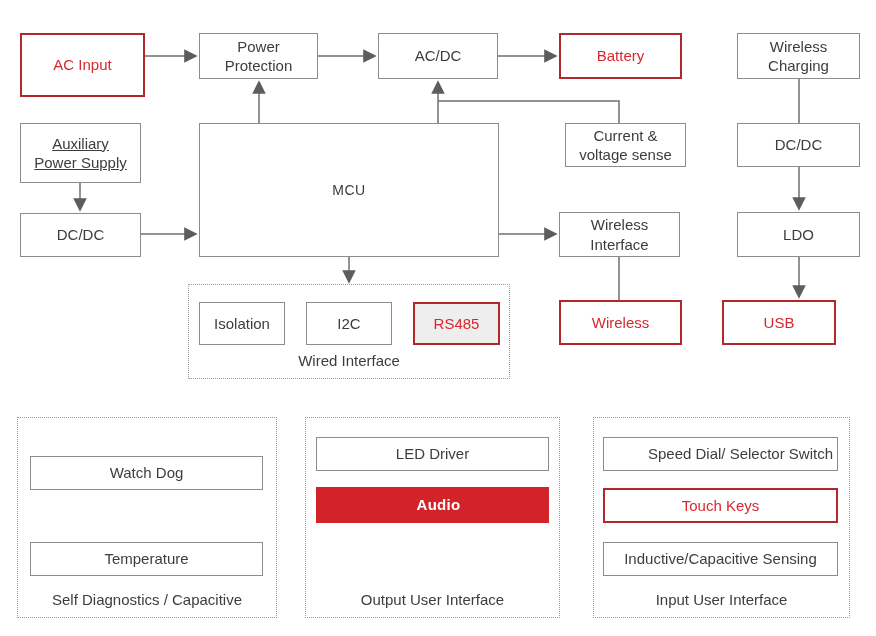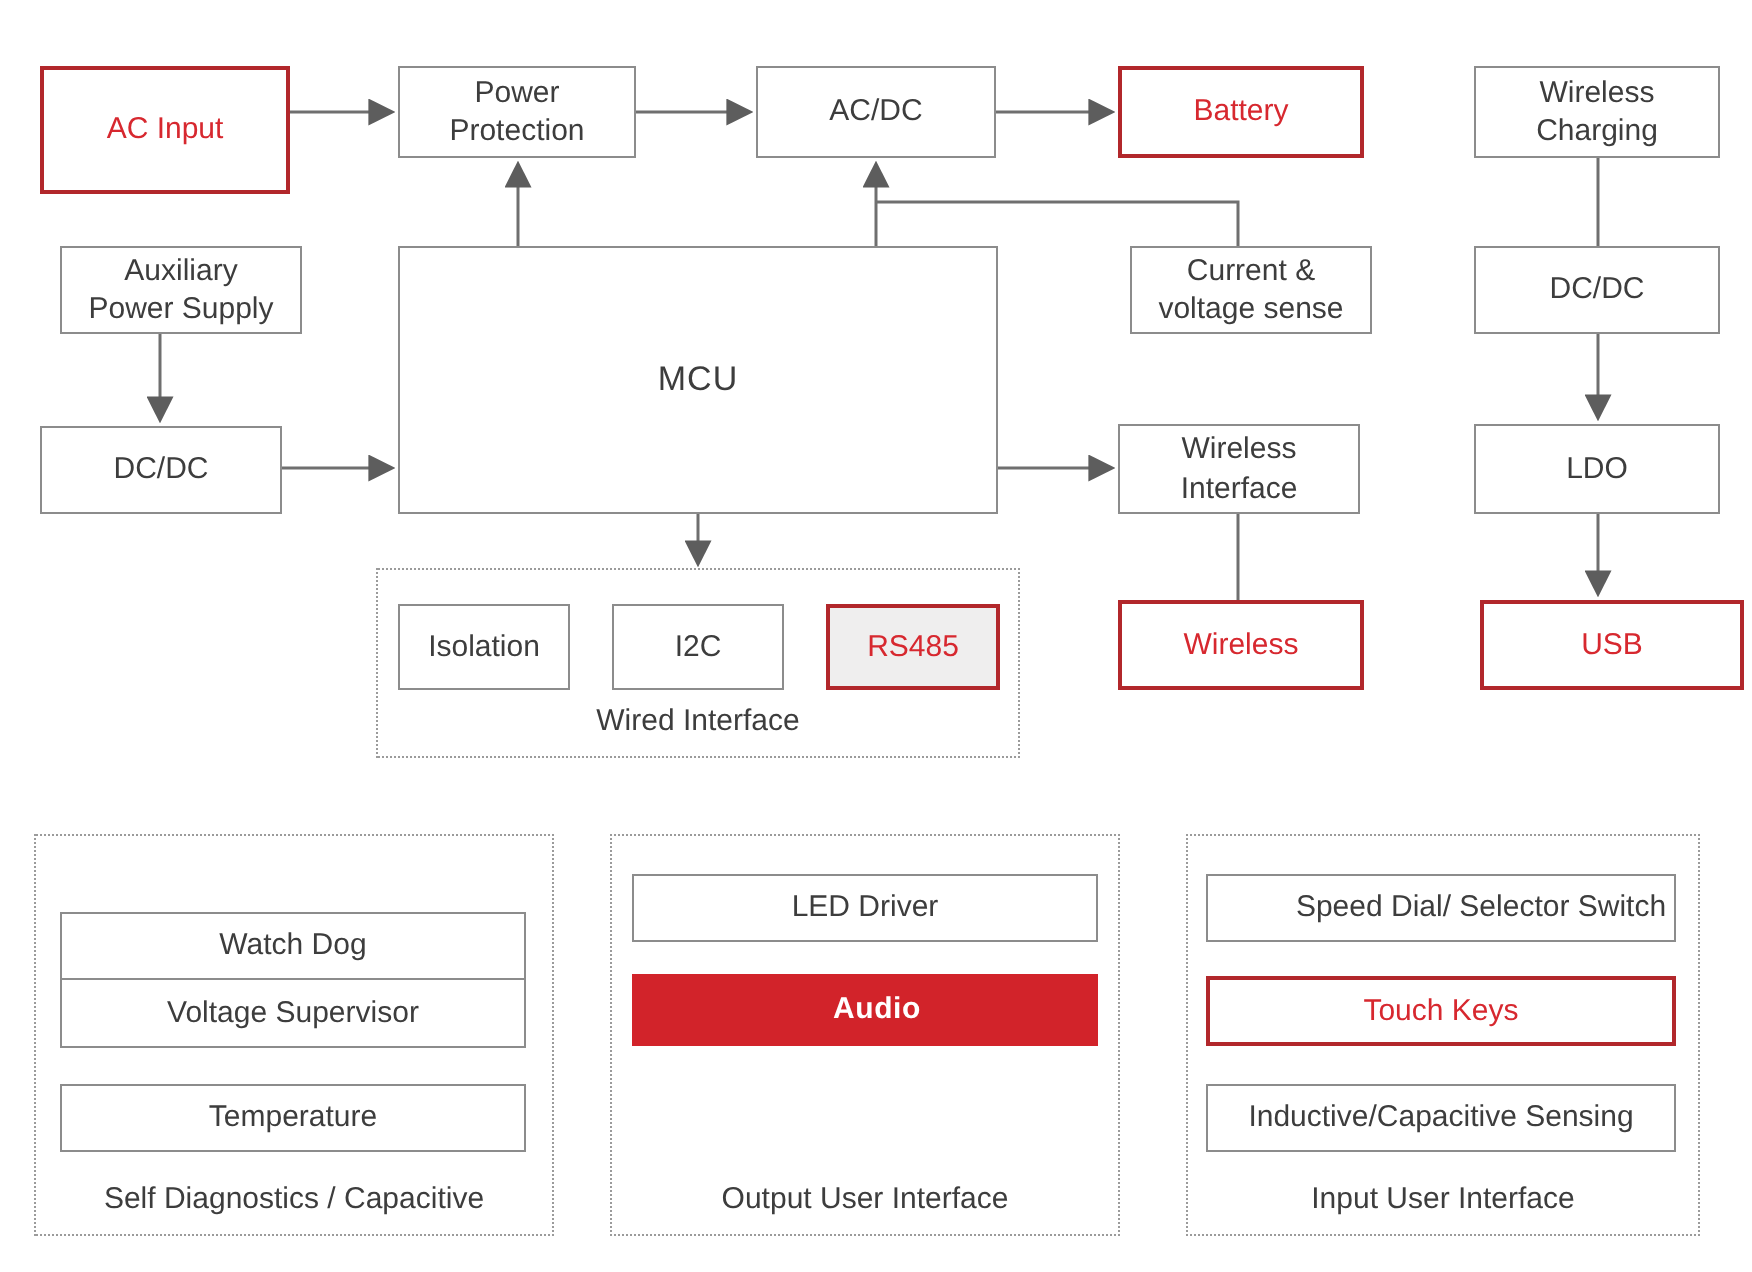--- a/index.html
+++ b/index.html
@@ -21,21 +21,21 @@
   .wires line,.wires polyline{stroke:var(--line-gray);stroke-width:1.5;fill:none;}
   .box{
     position:absolute;z-index:1;display:flex;align-items:center;justify-content:center;
     text-align:center;background:#ffffff;border:1.5px solid var(--gray-border);
     font-size:15px;line-height:1.3;white-space:pre-line;box-sizing:border-box;
     color:var(--text-dark);
   }
   .box.red-outline{border:2px solid var(--red-border);color:var(--red-text);}
   .box.red-fill{background:var(--red-fill);border:none;color:#ffffff;font-weight:600;letter-spacing:.3px;}
   .box.gray-fill{background:var(--rs485-fill);}
-  .box.mcu{font-size:17px;letter-spacing:.5px;}
+  .box.mcu{font-size:14px;letter-spacing:.5px;}
   .group{
     position:absolute;z-index:0;border:1px dotted #9b9b9b;box-sizing:border-box;background:transparent;
   }
   .group .caption{
     position:absolute;left:0;right:0;bottom:9px;text-align:center;
     font-size:15px;color:var(--text-dark);white-space:normal;
   }
 </style>
 </head>
 <body>
@@ -78,40 +78,39 @@
   </div>
 
   <div class="box red-outline" style="left:20px;top:33px;width:125px;height:64px;">AC Input</div>
   <div class="box" style="left:199px;top:33px;width:119px;height:46px;">Power
 Protection</div>
   <div class="box" style="left:378px;top:33px;width:120px;height:46px;">AC/DC</div>
   <div class="box red-outline" style="left:559px;top:33px;width:123px;height:46px;">Battery</div>
   <div class="box" style="left:737px;top:33px;width:123px;height:46px;">Wireless
 Charging</div>
 
-  <div class="box" style="left:30px;top:123px;width:121px;height:44px;">Auxiliary
+  <div class="box" style="left:20px;top:123px;width:121px;height:60px;text-decoration:underline;">Auxiliary
 Power Supply</div>
   <div class="box mcu" style="left:199px;top:123px;width:300px;height:134px;">MCU</div>
   <div class="box" style="left:565px;top:123px;width:121px;height:44px;">Current &amp;
 voltage sense</div>
   <div class="box" style="left:737px;top:123px;width:123px;height:44px;">DC/DC</div>
 
   <div class="box" style="left:20px;top:213px;width:121px;height:44px;">DC/DC</div>
   <div class="box" style="left:559px;top:212px;width:121px;height:45px;">Wireless
 Interface</div>
   <div class="box" style="left:737px;top:212px;width:123px;height:45px;">LDO</div>
 
   <div class="box" style="left:199px;top:302px;width:86px;height:43px;">Isolation</div>
   <div class="box" style="left:306px;top:302px;width:86px;height:43px;">I2C</div>
   <div class="box red-outline gray-fill" style="left:413px;top:302px;width:87px;height:43px;">RS485</div>
   <div class="box red-outline" style="left:559px;top:300px;width:123px;height:45px;">Wireless</div>
-  <div class="box red-outline" style="left:740px;top:300px;width:132px;height:45px;">USB</div>
+  <div class="box red-outline" style="left:722px;top:300px;width:114px;height:45px;">USB</div>
 
   <div class="box" style="left:30px;top:456px;width:233px;height:34px;">Watch Dog</div>
-  <div class="box" style="left:30px;top:489px;width:233px;height:35px;">Voltage Supervisor</div>
   <div class="box" style="left:30px;top:542px;width:233px;height:34px;">Temperature</div>
 
   <div class="box" style="left:316px;top:437px;width:233px;height:34px;">LED Driver</div>
   <div class="box red-fill" style="left:316px;top:487px;width:233px;height:36px;padding-left:12px;">Audio</div>
 
   <div class="box" style="left:603px;top:437px;width:235px;height:34px;padding-left:40px;">Speed Dial/ Selector Switch</div>
   <div class="box red-outline" style="left:603px;top:488px;width:235px;height:35px;">Touch Keys</div>
   <div class="box" style="left:603px;top:542px;width:235px;height:34px;">Inductive/Capacitive Sensing</div>
 
 </div>

